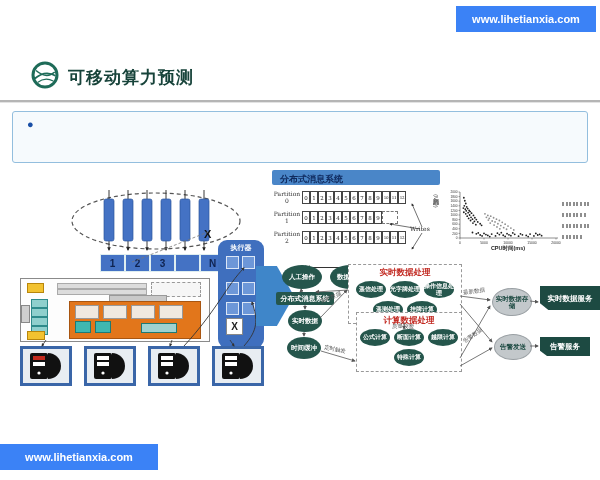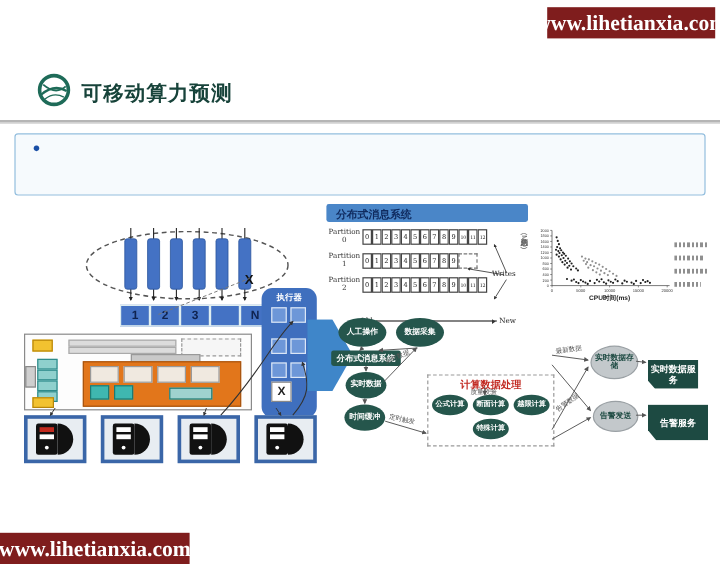--- a/index.html
+++ b/index.html
@@ -1,20 +1,20 @@
 <!DOCTYPE html>
 <html><head>
 <meta charset="utf-8">
 <style>
   html,body{margin:0;padding:0;background:#e9e9e9;}
   .slide{position:relative;width:600px;height:480px;background:#ffffff;overflow:hidden;
          font-family:"Liberation Sans",sans-serif;color:#222;}
   
-  .wm{position:absolute;background:#7f1d1d;color:#fff;font-weight:bold;font-size:18px;
-      display:flex;align-items:center;justify-content:center;font-family:Liberation Serif, serif;}
+  .wm{position:absolute;background:#3b82f6;color:#fff;font-weight:bold;font-size:11px;
+      display:flex;align-items:center;justify-content:center;}
   .wm-top{left:456px;top:6px;width:140px;height:26px;}
   .wm-bottom{left:0;top:444px;width:158px;height:26px;}
   
   .logo{position:absolute;left:30px;top:60px;width:30px;height:30px;}
   .page-title{position:absolute;left:68px;top:66px;font-size:17px;font-weight:bold;
       color:#17433a;letter-spacing:1px;}
   .hr{position:absolute;left:0;top:100px;width:600px;height:2px;background:#b5b5b5;border-bottom:1px solid #e3e3e3;}
   
   .bullet-box{position:absolute;left:12px;top:111px;width:574px;height:50px;border:1px solid #93bede;
       background:#f6fafd;border-radius:3px;}
@@ -427,34 +427,44 @@
   </div>
 
   <div class="chevron"></div>
   <div class="fnode" style="left: 282px; top: 265px; width: 40px; height: 24px;">人工操作</div>
     <div class="fnode" style="left: 330px; top: 265px; width: 40px; height: 24px;">数据采集</div>
     <div></div>
   <div class="frect" style="left:276px;top:292px;width:58px;height:13px">分布式消息系统</div>
   <div class="fnode" style="left:288px;top:310px;width:34px;height:22px">实时数据</div>
   <div class="fnode" style="left:287px;top:337px;width:34px;height:22px">时间缓冲</div>
 
+  <div class="dashed-box" style="left:348px;top:264px;width:112px;height:58px">
+    <div class="btitle">实时数据处理</div>
+    <div class="bitems">
+        <div class="fnode2">遥信处理</div>
+        <div class="fnode2">光字牌处理</div>
+        <div class="fnode2">操作信息处理</div>
+        <div class="fnode2">遥测处理</div>
+        <div class="fnode2">挂牌计算</div>
+      </div>
+  </div>
   <div class="dashed-box" style="left:356px;top:312px;width:104px;height:58px">
     <div class="btitle">计算数据处理</div>
     <div class="bitems">
         <div class="fnode2">公式计算</div>
         <div class="fnode2">断面计算</div>
         <div class="fnode2">越限计算</div>
         <div class="fnode2">特殊计算</div>
       </div>
   </div>
 
   <div class="gray-ell" style="left:492px;top:288px;width:38px;height:26px">实时数据存储</div>
   <div class="gray-ell" style="left:494px;top:334px;width:36px;height:24px">告警发送</div>
-  <div class="svc-rect" style="left:540px;top:300px;width:42px;height:24px">实时数据服务</div>
-  <div class="svc-rect" style="left:540px;top:337px;width:50px;height:30px">告警服务</div>
+  <div class="svc-rect" style="left:540px;top:286px;width:60px;height:24px">实时数据服务</div>
+  <div class="svc-rect" style="left:540px;top:337px;width:50px;height:19px">告警服务</div>
 
   <span class="edge-label" style="left:320px;top:294px;transform:rotate(-22deg)">实时数据</span>
   <span class="edge-label" style="left:324px;top:346px;transform:rotate(12deg)">定时触发</span>
   <span class="edge-label" style="left:392px;top:323px">质量校验</span>
   <span class="edge-label" style="left:463px;top:288px;transform:rotate(-8deg)">最新数据</span>
   <span class="edge-label" style="left:462px;top:332px;transform:rotate(-35deg)">告警数据</span>
 
   <svg class="overlay-svg" style="left:258px;top:258px" width="342" height="177">
     <defs>
         <marker id="ah4" markerWidth="6" markerHeight="6" refX="4" refY="2.5" orient="auto">

